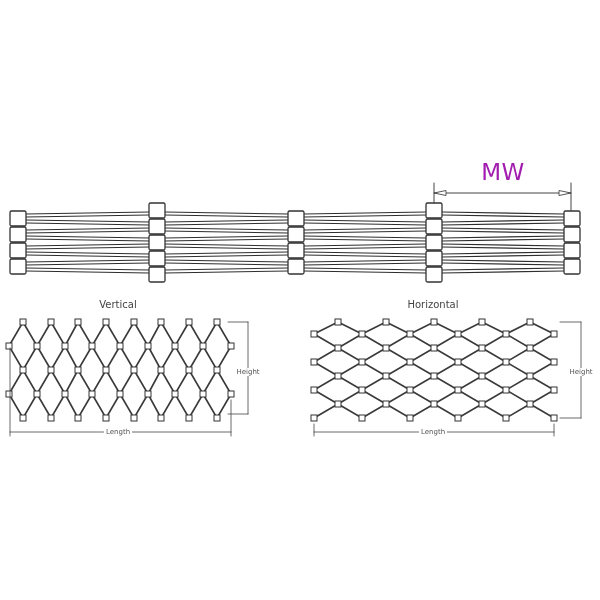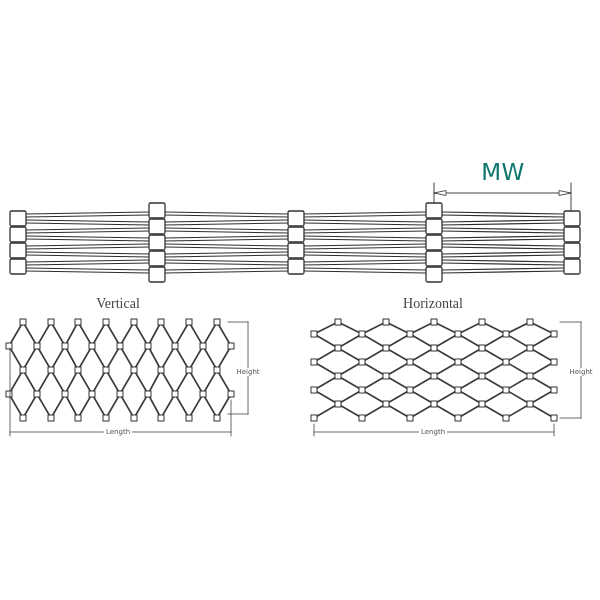--- a/index.html
+++ b/index.html
@@ -1,20 +1,20 @@
 <!DOCTYPE html>
 <html><head>
   <meta charset="utf-8">
   <style>
     html, body { margin: 0; padding: 0; background: #ffffff; }
     body { width: 600px; height: 600px; position: relative; overflow: hidden; font-family: "DejaVu Sans", sans-serif; }
     #canvas { position: absolute; left: 0; top: 0; width: 600px; height: 600px; }
     .lbl { position: absolute; color: #333333; white-space: nowrap; transform: translate(-50%, -50%); }
-    .mw { font-family: "DejaVu Sans", sans-serif; font-size: 23px; color: #0f766e; letter-spacing: 0.5px; }
-    .title { font-size: 14px; color: #444444; font-family: Liberation Serif, serif; }
+    .mw { font-family: "DejaVu Sans", sans-serif; font-size: 23px; color: #a21caf; letter-spacing: 0.5px; }
+    .title { font-size: 10px; color: #444444; }
     .dim { font-size: 7px; color: #555555; background: #ffffff; padding: 0 2px; text-align: right; }
   </style>
 </head>
 <body>
 
 <svg id="canvas" viewBox="0 0 600 600" xmlns="http://www.w3.org/2000/svg">
   <g id="cable-group">
       <line x1="26" y1="214" x2="149" y2="212" stroke="#2e2e2e" stroke-width="1.1" stroke-linecap="round"></line>
       <line x1="26" y1="217" x2="149" y2="215" stroke="#2e2e2e" stroke-width="1.1" stroke-linecap="round"></line>
       <line x1="26" y1="220" x2="149" y2="222" stroke="#2e2e2e" stroke-width="1.1" stroke-linecap="round"></line>

